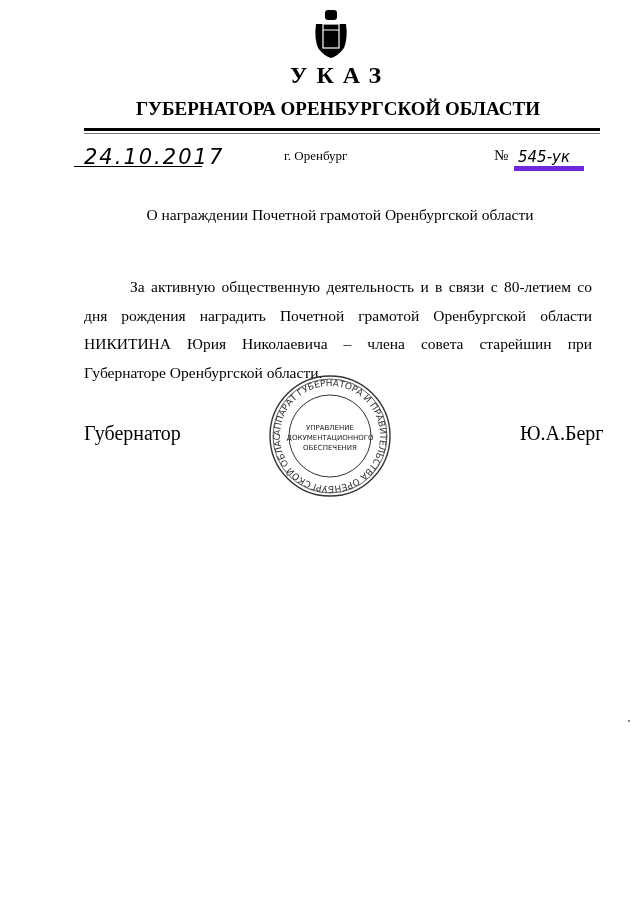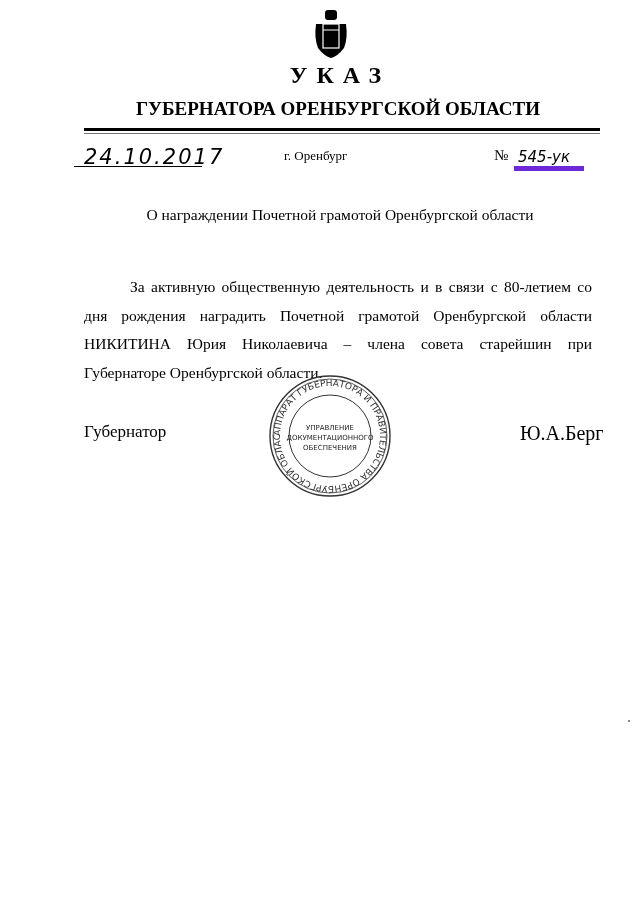--- a/index.html
+++ b/index.html
@@ -17,21 +17,21 @@
           font-family: "DejaVu Sans", sans-serif; font-style: italic; font-size: 21px;
           letter-spacing: 2px; padding-left: 10px; box-sizing: border-box; line-height: 18px; }
   .city { left: 284px; top: 148px; font-size: 13px; }
   .num-label { left: 494px; top: 147px; font-size: 15px; }
   .num-val { left: 514px; top: 148px; width: 70px; border-bottom: 5px solid #6d28d9;
              font-family: "DejaVu Sans", sans-serif; font-style: italic; font-size: 15px;
              line-height: 18px; padding-left: 4px; box-sizing: border-box; }
   .heading { left: 0; width: 640px; top: 206px; text-align: center; font-size: 15.5px; padding-left: 20px; }
   .body-text { left: 84px; width: 508px; top: 273px; font-size: 15.5px; line-height: 28.5px;
                text-align: justify; text-indent: 46px; }
-  .sign-role { left: 84px; top: 422px; font-size: 17px; text-align: center; }
+  .sign-role { left: 84px; top: 422px; font-size: 20px; text-align: center; }
   .sign-name { left: 520px; top: 422px; font-size: 20px; }
   .stamp { left: 262px; top: 374px; width: 136px; height: 124px; }
   .dot { left: 628px; top: 720px; width: 2px; height: 2px; background: #888; }
 </style>
 </head>
 <body>
 
 <div class="abs emblem">
   <svg width="38" height="52" viewBox="0 0 38 52">
     <rect x="13" y="2" width="12" height="10" rx="3" fill="#000"></rect>

